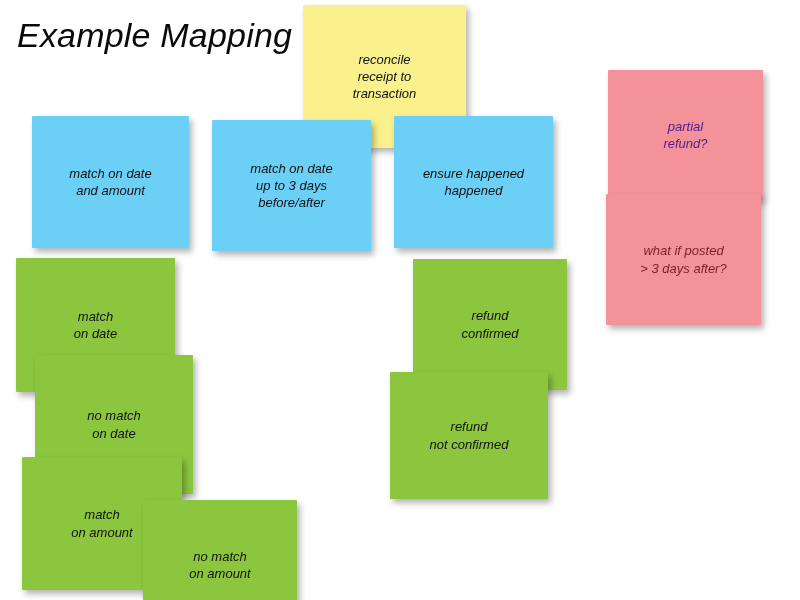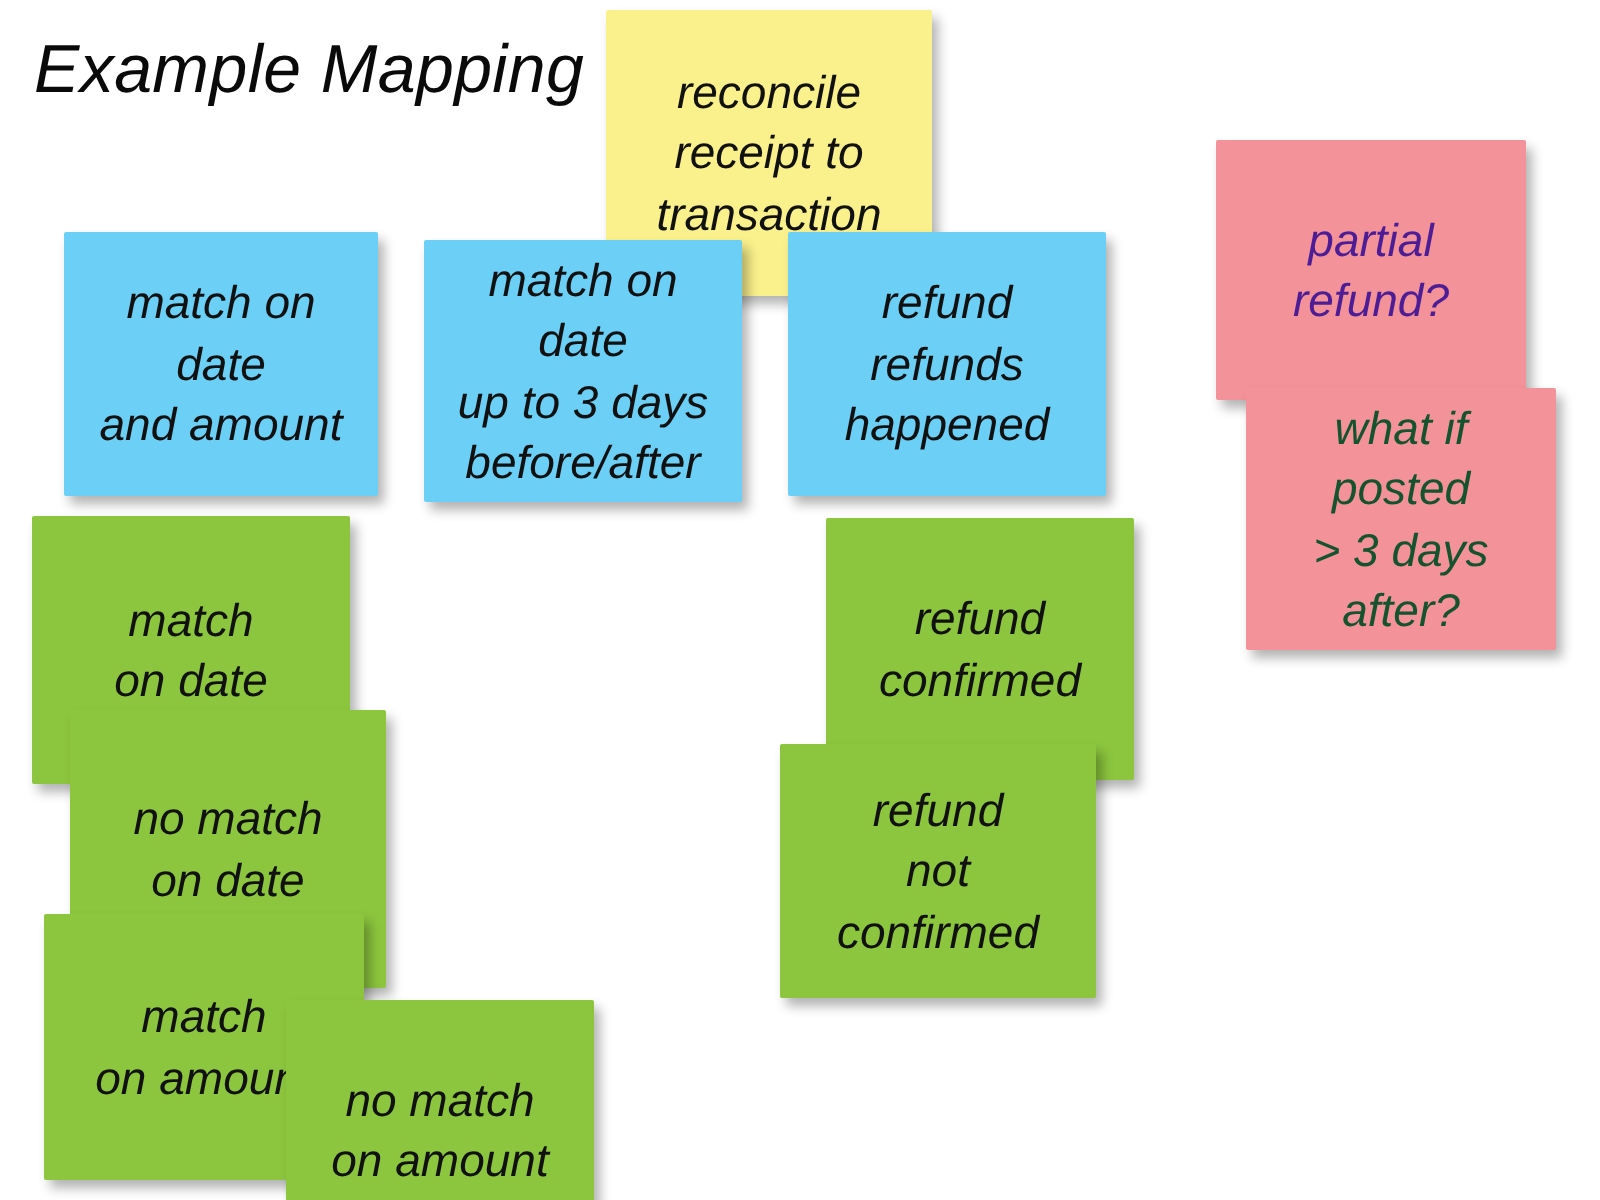--- a/index.html
+++ b/index.html
@@ -29,21 +29,21 @@
     line-height: 1.2;
   }
   .note {
     position: absolute;
     box-sizing: border-box;
     display: flex;
     align-items: center;
     justify-content: center;
     text-align: center;
     font-style: italic;
-    font-size: 23px;
+    font-size: 13px;
     line-height: 1.32;
     color: #111111;
     padding: 6px 16px;
     box-shadow: 3px 4px 6px rgba(0,0,0,0.30);
     border-radius: 1px;
   }
   .note .txt {
     display: block;
     white-space: pre-line;
   }
@@ -68,21 +68,21 @@
       <div class="note blue" style="left: 32px; top: 116px; width: 157px; height: 132px; z-index: 2; background: rgb(107, 207, 246); color: rgb(17, 17, 17);">
         <span class="txt">match on date
 and amount</span>
       </div>
       <div class="note blue" style="left: 212px; top: 120px; width: 159px; height: 131px; z-index: 2; background: rgb(107, 207, 246); color: rgb(17, 17, 17);">
         <span class="txt">match on date
 up to 3 days
 before/after</span>
       </div>
       <div class="note blue" style="left: 394px; top: 116px; width: 159px; height: 132px; z-index: 2; background: rgb(107, 207, 246); color: rgb(17, 17, 17);">
-        <span class="txt">refund refunds
+        <span class="txt">ensure happened
 happened</span>
       </div>
       <div class="note green" style="left: 16px; top: 216px; width: 159px; height: 134px; z-index: 3; background: rgb(140, 198, 62); color: rgb(17, 17, 17);">
         <span class="txt">match
 on date</span>
       </div>
       <div class="note green" style="left: 35px; top: 313px; width: 158px; height: 139px; z-index: 4; background: rgb(140, 198, 62); color: rgb(17, 17, 17);">
         <span class="txt">no match
 on date</span>
       </div>
@@ -99,19 +99,19 @@
 confirmed</span>
       </div>
       <div class="note green" style="left: 390px; top: 330px; width: 158px; height: 127px; z-index: 4; background: rgb(140, 198, 62); color: rgb(17, 17, 17);">
         <span class="txt">refund
 not confirmed</span>
       </div>
       <div class="note pink" style="left: 608px; top: 70px; width: 155px; height: 130px; z-index: 2; background: rgb(244, 146, 154); color: #4c1d95;">
         <span class="txt">partial
 refund?</span>
       </div>
-      <div class="note pink" style="left: 623px; top: 194px; width: 155px; height: 131px; z-index: 3; background: rgb(244, 146, 154); color: #14532d;">
+      <div class="note pink" style="left: 606px; top: 194px; width: 155px; height: 131px; z-index: 3; background: rgb(244, 146, 154); color: #7f1d1d;">
         <span class="txt">what if posted
 &gt; 3 days after?</span>
       </div>
     </div>
 
 </div>
 
 </body></html>

